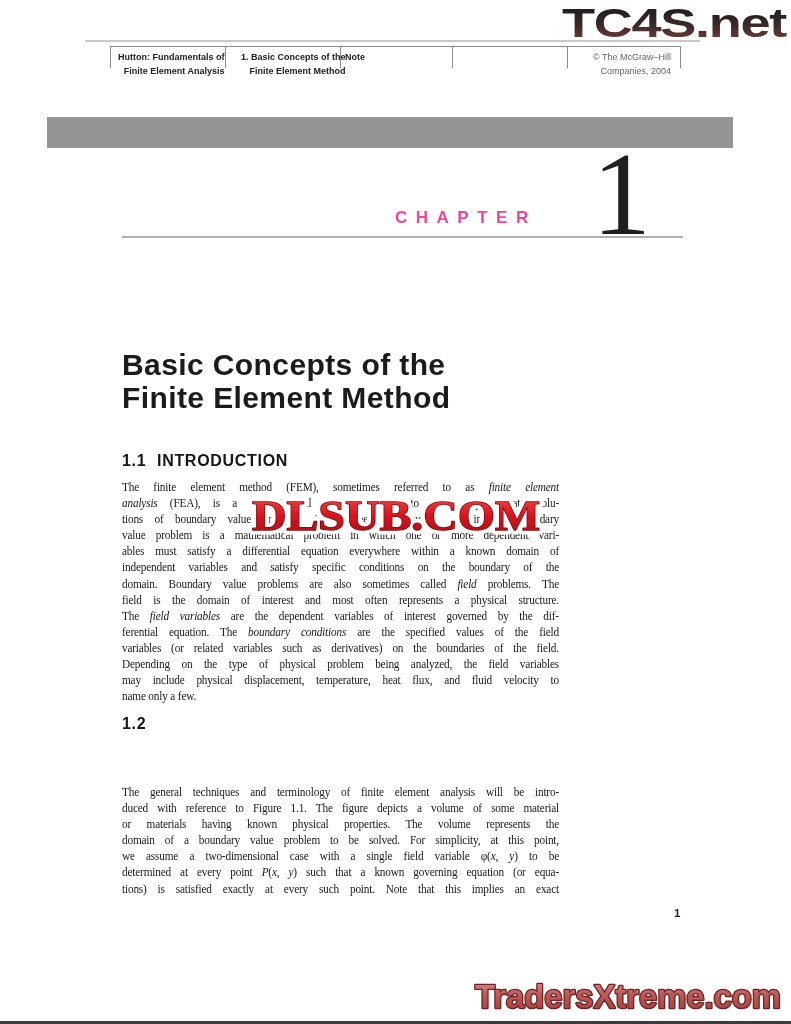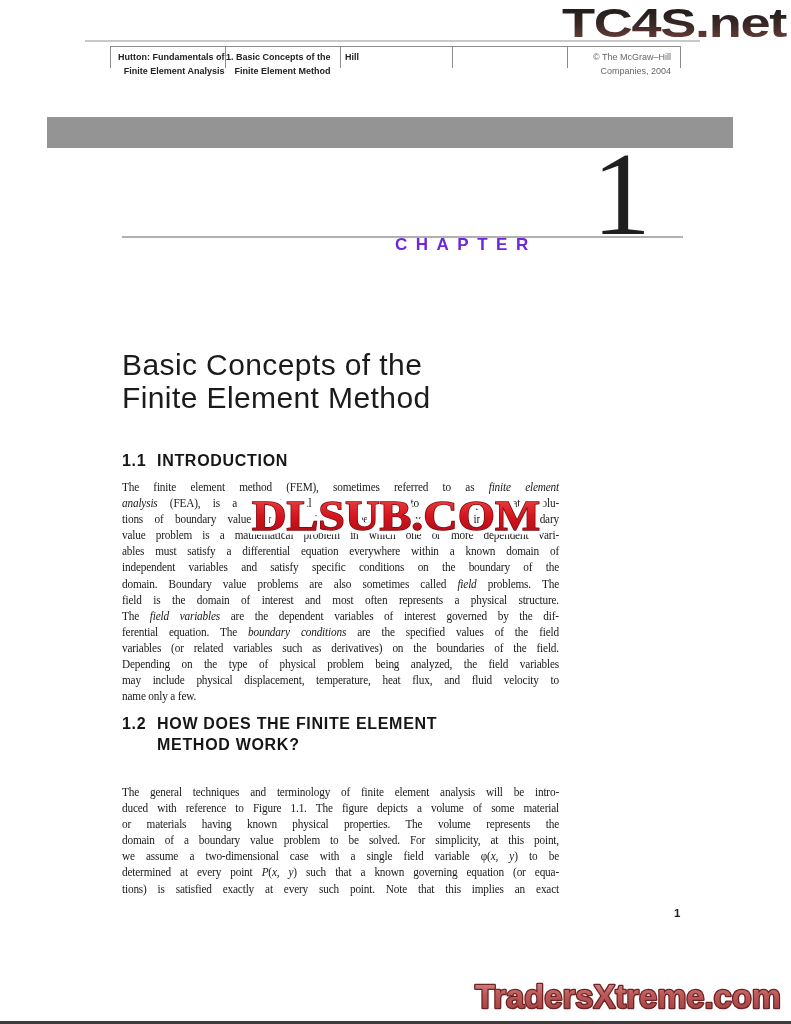--- a/index.html
+++ b/index.html
@@ -16,26 +16,26 @@
   
   .hdr-rule{left:110px;top:46px;width:571px;height:1px;background:#8c8c8c;}
   .hdr-tick{top:46px;width:1px;height:22px;background:#8c8c8c;}
   .hdr-cell{top:51px;font-size:9px;line-height:13.5px;font-weight:bold;color:#222;letter-spacing:0;text-align:right;}
   .hdr-cell.light{font-weight:normal;color:#666;}
 
   
   .banner{left:47px;top:117px;width:686px;height:31px;background:var(--banner);}
 
   
-  .chapter-label{left:395px;top:235px;font-size:17px;font-weight:bold;letter-spacing:8.5px;color:#6d28d9;text-align:right;}
+  .chapter-label{left:395px;top:208px;font-size:17px;font-weight:bold;letter-spacing:8.5px;color:#ec4899;text-align:right;}
   .chapter-rule{left:122px;top:236px;width:561px;height:2px;background:#b0b0b0;}
   .chapter-numeral{left:592px;top:143px;font-family:"Liberation Serif",serif;font-size:118px;line-height:103px;color:#1f1f1f;}
 
   
-  .main-title{left:122px;top:349px;font-size:30px;font-weight:normal;line-height:32.5px;color:#1b1b1b;letter-spacing:.4px;}
+  .main-title{left:122px;top:349px;font-size:30px;font-weight:bold;line-height:32.5px;color:#1b1b1b;letter-spacing:.4px;}
 
   
   .sec-heading{display:flex;font-size:16px;font-weight:bold;color:#161616;letter-spacing:.7px;line-height:21px;}
   .sec-num{width:35px;flex:0 0 35px;}
   .sec-lines{flex:1;}
   .sec-11{left:122px;top:450px;justify-content:flex-end;}
   .sec-12{left:122px;top:713px;}
 
   
   .para{
@@ -81,25 +81,25 @@
 <div class="abs hdr-tick" style="left:225px"></div>
 <div class="abs hdr-tick" style="left:340px"></div>
 <div class="abs hdr-tick" style="left:452px"></div>
 <div class="abs hdr-tick" style="left:567px"></div>
 <div class="abs hdr-tick" style="left:680px"></div>
 
 <div class="abs hdr-cell" style="left:118px">
   <div>Hutton: Fundamentals of</div>
   <div>Finite Element Analysis</div>
 </div>
-<div class="abs hdr-cell" style="left:226px">
+<div class="abs hdr-cell" style="left:241px">
   <div>1. Basic Concepts of the</div>
   <div>Finite Element Method</div>
 </div>
-<div class="abs hdr-cell" style="left:345px">Hill</div>
+<div class="abs hdr-cell" style="left:345px">Note</div>
 <div class="abs hdr-cell light" style="left:593px">
   <div>© The McGraw–Hill</div>
   <div>Companies, 2004</div>
 </div>
 
 <div class="abs banner"></div>
 
 <div class="abs chapter-rule"></div>
 <div class="abs chapter-label">CHAPTER</div>
 <div class="abs chapter-numeral">1</div>
@@ -139,24 +139,20 @@
       <stop offset="1" stop-color="#a30b12"></stop>
     </linearGradient>
   </defs>
   <text x="155" y="47" text-anchor="middle" font-family="Liberation Serif, serif" font-size="43" font-weight="bold" fill="#9a9a9a" opacity="0.5" textLength="288" lengthAdjust="spacingAndGlyphs">DLSUB.COM</text>
   <text x="152" y="44" text-anchor="middle" font-family="Liberation Serif, serif" font-size="43" font-weight="bold" fill="#ffffff" stroke="#ffffff" stroke-width="9" stroke-linejoin="round" textLength="288" lengthAdjust="spacingAndGlyphs">DLSUB.COM</text>
   <text x="152" y="44" text-anchor="middle" font-family="Liberation Serif, serif" font-size="43" font-weight="bold" fill="url(#g-red)" stroke="#7d060c" stroke-width="1.4" paint-order="stroke" textLength="288" lengthAdjust="spacingAndGlyphs">DLSUB.COM</text>
 </svg>
 
 <div class="abs sec-heading sec-12">
   <span class="sec-num">1.2</span>
-  <span class="sec-lines">
-    <div>HOW DOES THE FINITE ELEMENT</div>
-    <div>METHOD WORK?</div>
-  </span>
 </div>
 
 <div class="abs para para-2">
     <div class="tline"><span>The general techniques and terminology of finite element analysis will be intro-</span></div>
     <div class="tline"><span>duced with reference to Figure 1.1. The figure depicts a volume of some material</span></div>
     <div class="tline"><span>or materials having known physical properties. The volume represents the</span></div>
     <div class="tline"><span>domain of a boundary value problem to be solved. For simplicity, at this point,</span></div>
     <div class="tline"><span>we assume a two-dimensional case with a single field variable φ(</span><i>x, y</i><span>) to be</span></div>
     <div class="tline"><span>determined at every point </span><i>P</i><span>(</span><i>x, y</i><span>) such that a known governing equation (or equa-</span></div>
     <div class="tline"><span>tions) is satisfied exactly at every such point. Note that this implies an exact</span></div>

